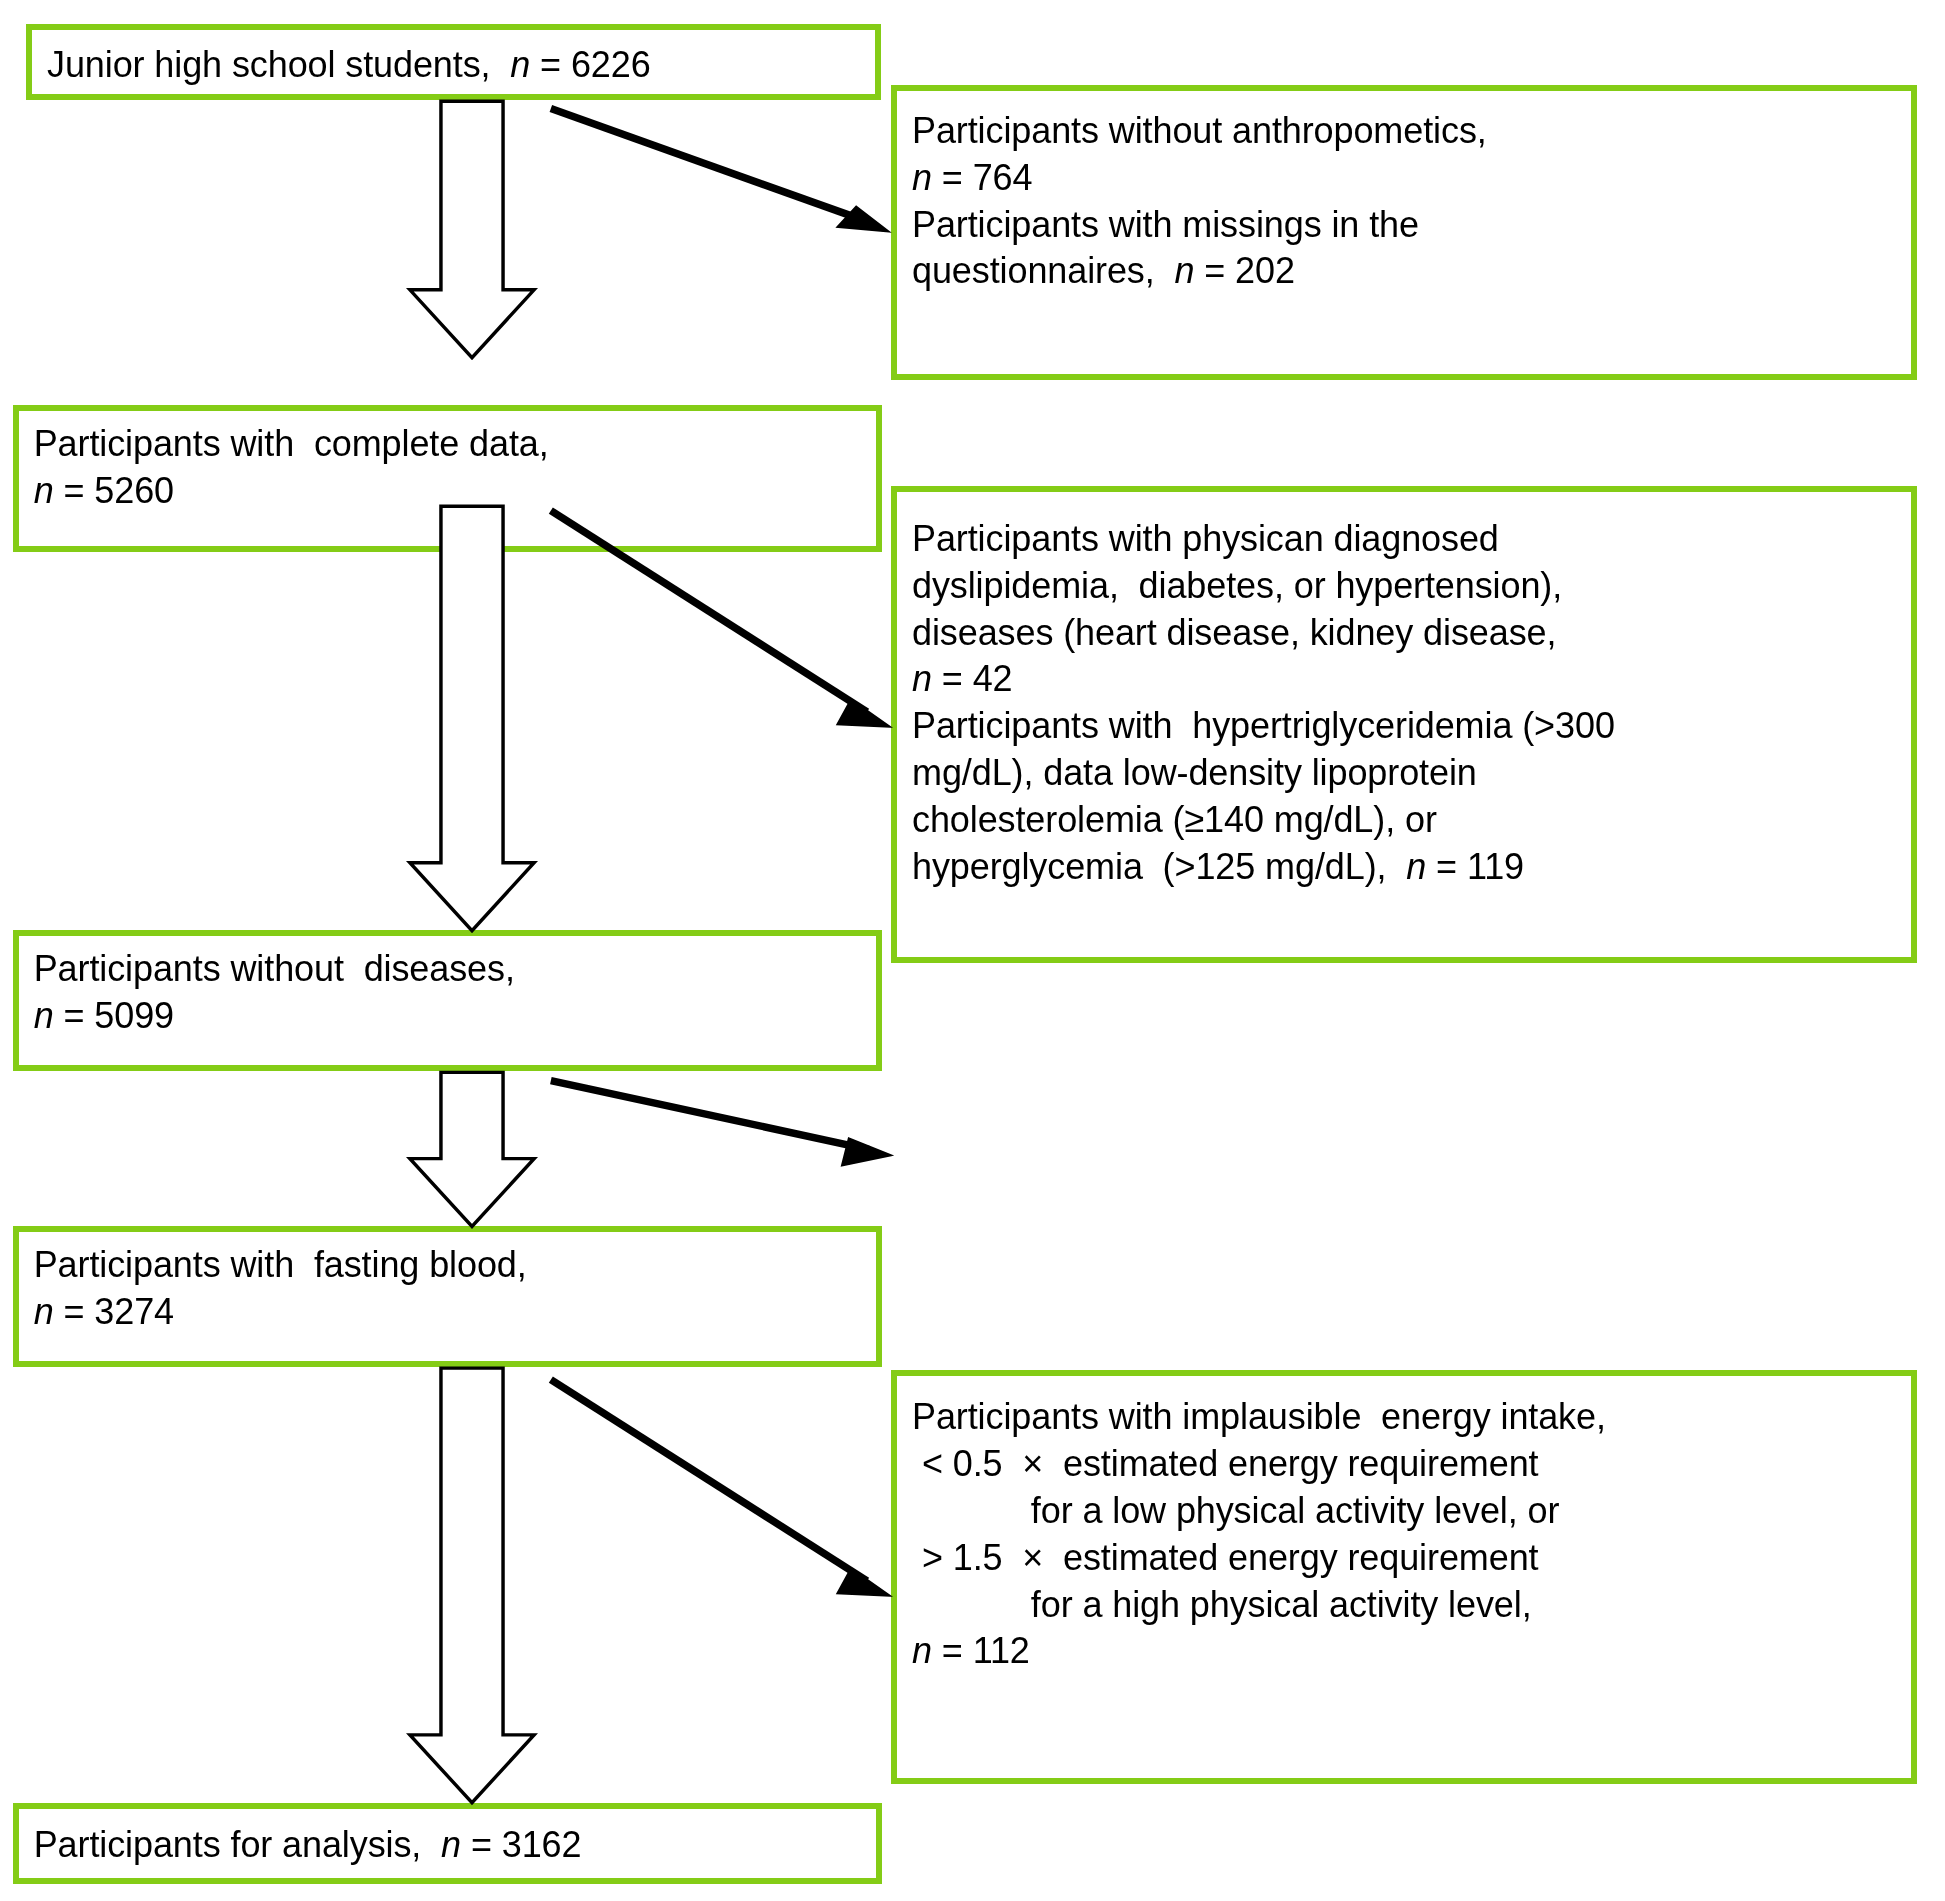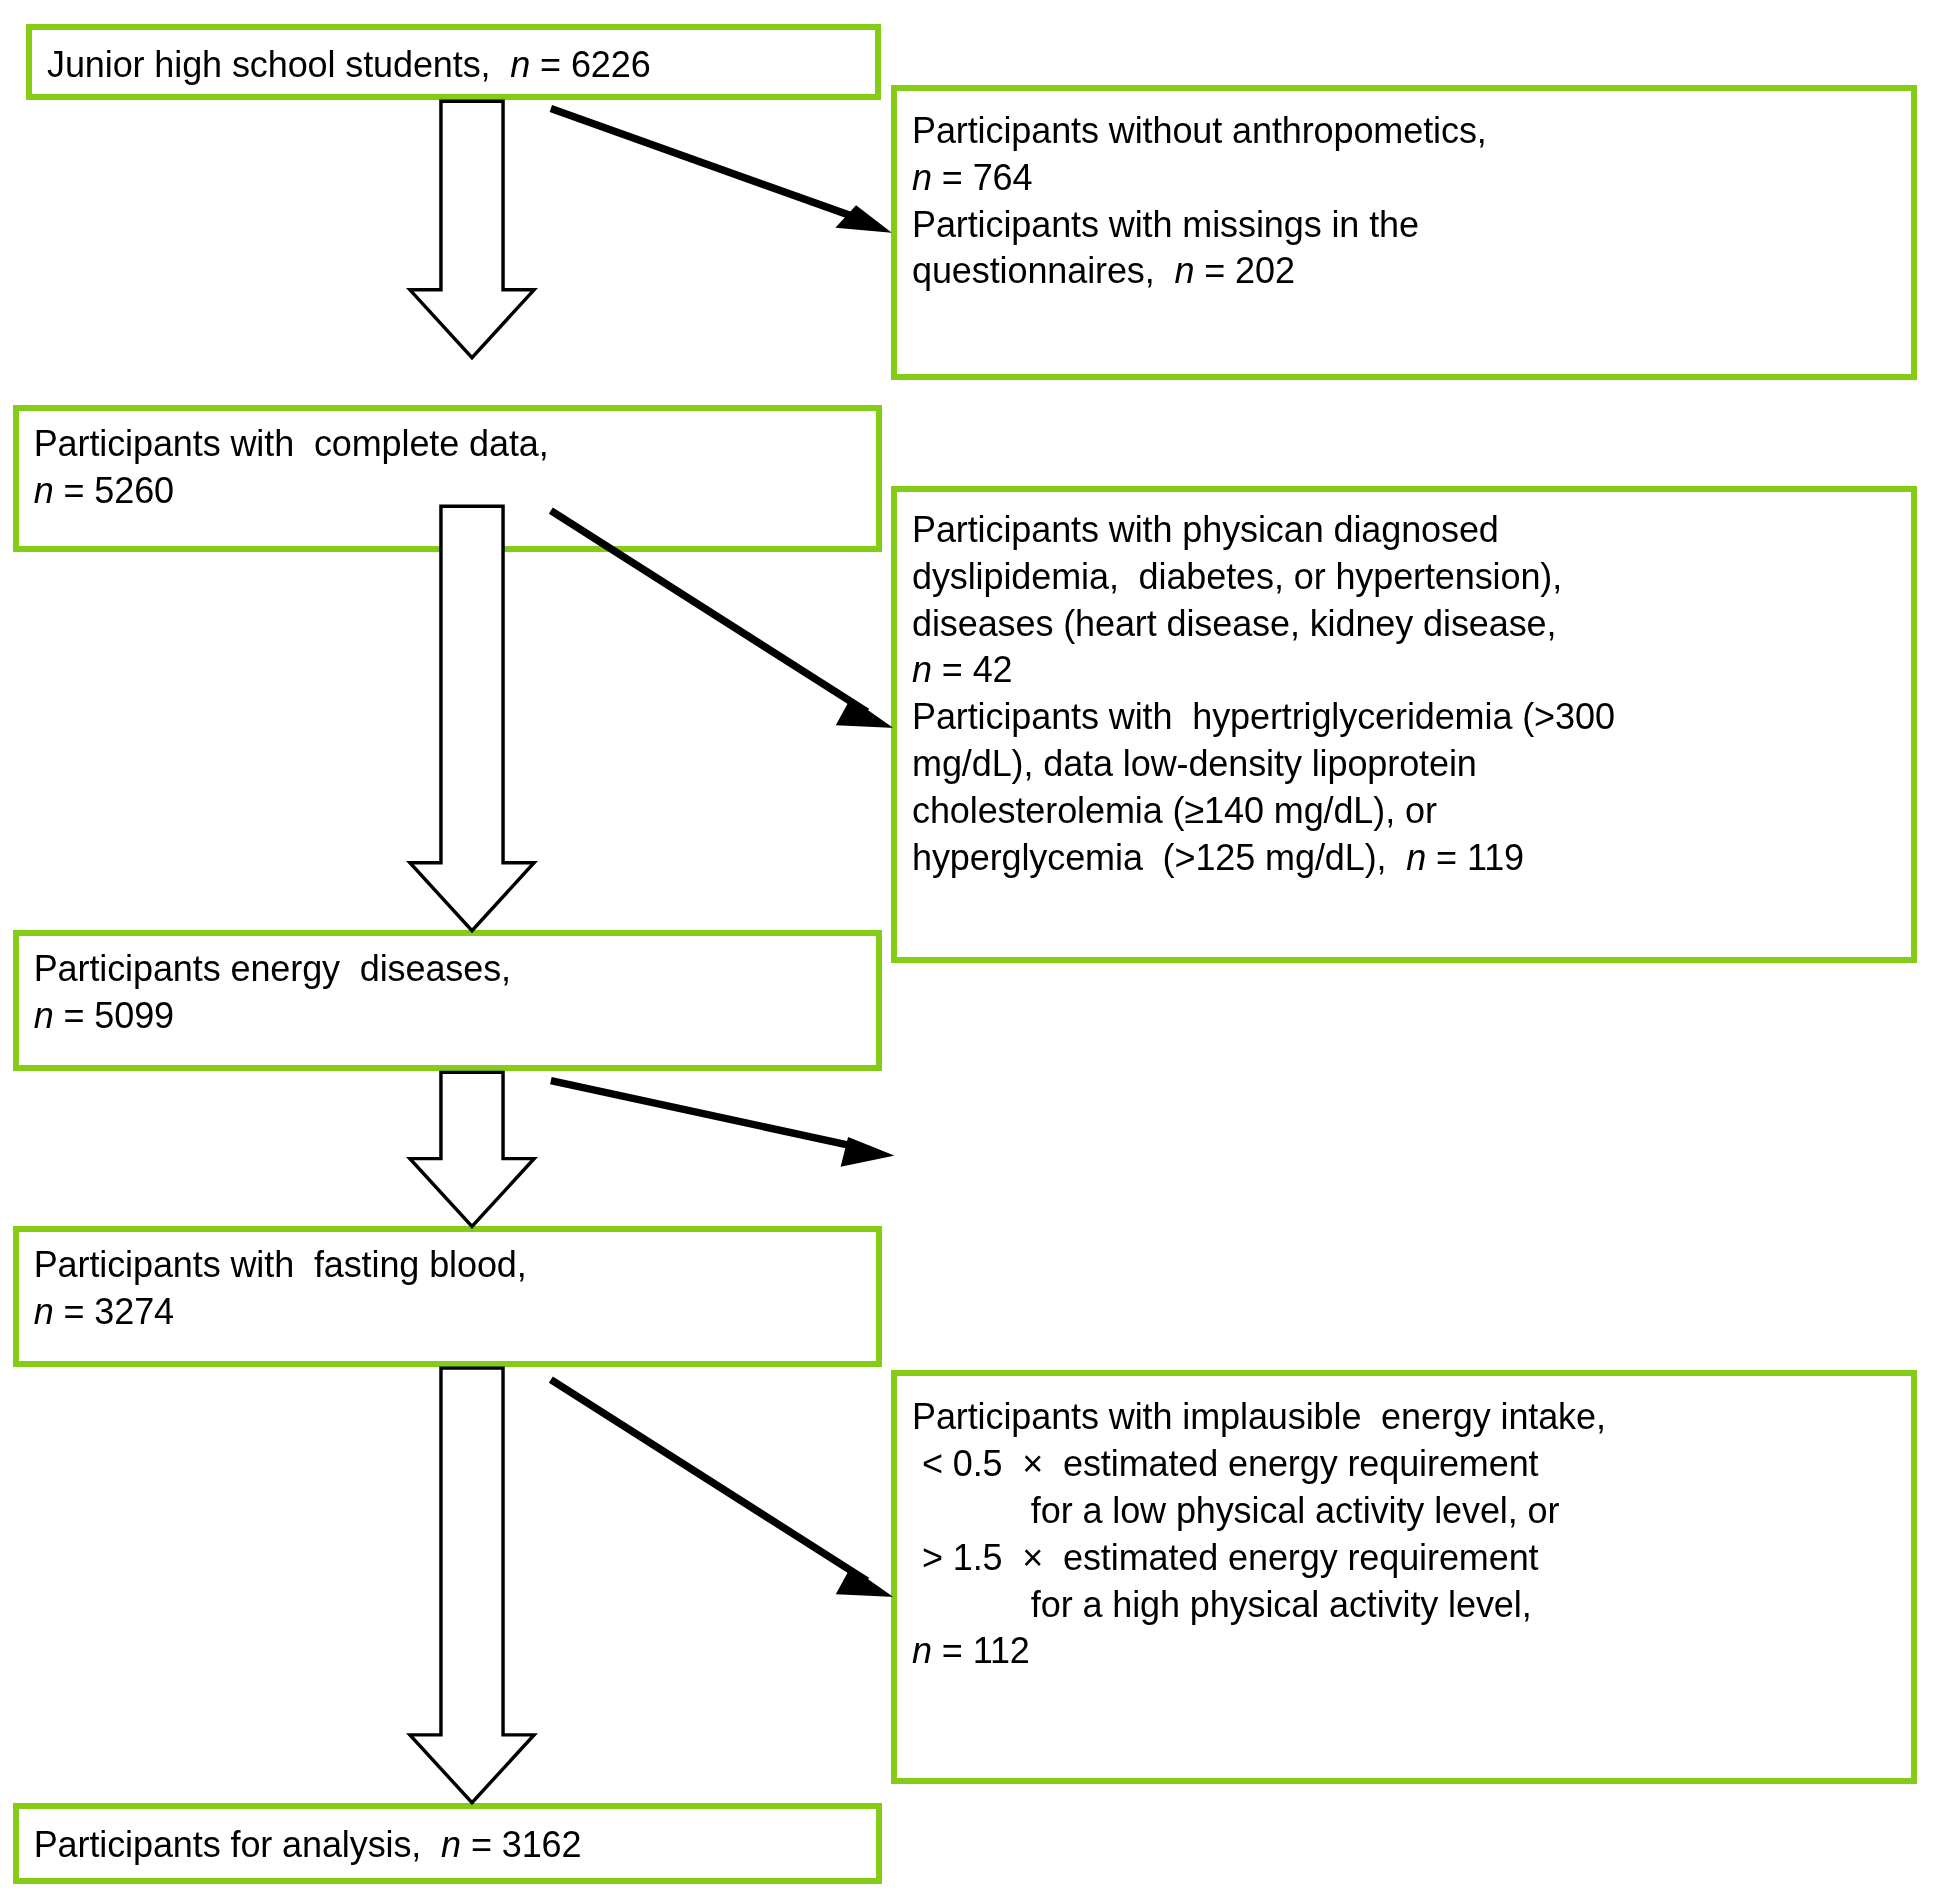--- a/index.html
+++ b/index.html
@@ -66,41 +66,41 @@
   <div class="flow-box" style="left:26px; top:24px; width:855px; height:76px; padding-top:11.5px;">
     <div class="line">Junior high school students,  <em>n</em> = 6226</div>
   </div>
 
   <div class="flow-box" style="left:12.7px; top:358px; width:869px; height:147px;margin-top:47px;">
     <div class="line">Participants with  complete data,</div>
     <div class="line"><em>n</em> = 5260</div>
   </div>
 
   <div class="flow-box" style="left:12.7px; top:930px; width:869px; height:141px;">
-    <div class="line">Participants energy  diseases,</div>
+    <div class="line">Participants without  diseases,</div>
     <div class="line"><em>n</em> = 5099</div>
   </div>
 
   <div class="flow-box" style="left:12.7px; top:1226px; width:869px; height:141px;">
     <div class="line">Participants with  fasting blood,</div>
     <div class="line"><em>n</em> = 3274</div>
   </div>
 
   <div class="flow-box" style="left:12.7px; top:1803px; width:869px; height:81px; padding-top:12.7px;">
     <div class="line">Participants for analysis,  <em>n</em> = 3162</div>
   </div>
 
   <div class="flow-box" style="left:891px; top:85px; width:1026px; height:295px; padding-top:17px;">
     <div class="line">Participants without anthropometics,</div>
     <div class="line"><em>n</em> = 764</div>
     <div class="line">Participants with missings in the</div>
     <div class="line">questionnaires,  <em>n</em> = 202</div>
   </div>
 
-  <div class="flow-box" style="left:891px; top:486px; width:1026px; height:477px; padding-top:15px;">
+  <div class="flow-box" style="left:891px; top:486px; width:1026px; height:477px; padding-top:24px;">
     <div class="line">Participants with physican diagnosed</div>
     <div class="line">dyslipidemia,  diabetes, or hypertension),</div>
     <div class="line">diseases (heart disease, kidney disease,</div>
     <div class="line"><em>n</em> = 42</div>
     <div class="line">Participants with  hypertriglyceridemia (&gt;300</div>
     <div class="line">mg/dL), data low-density lipoprotein</div>
     <div class="line">cholesterolemia (≥140 mg/dL), or</div>
     <div class="line">hyperglycemia  (&gt;125 mg/dL),  <em>n</em> = 119</div>
   </div>
 

